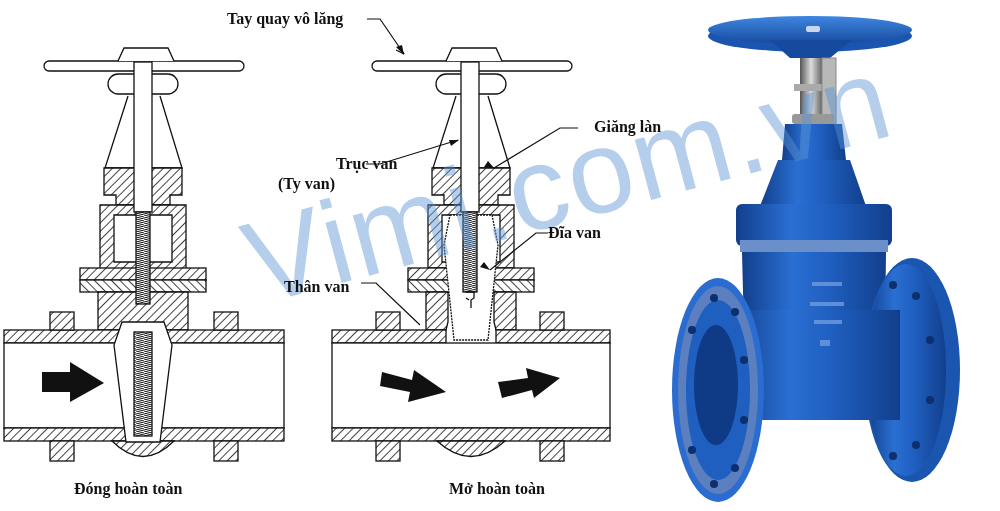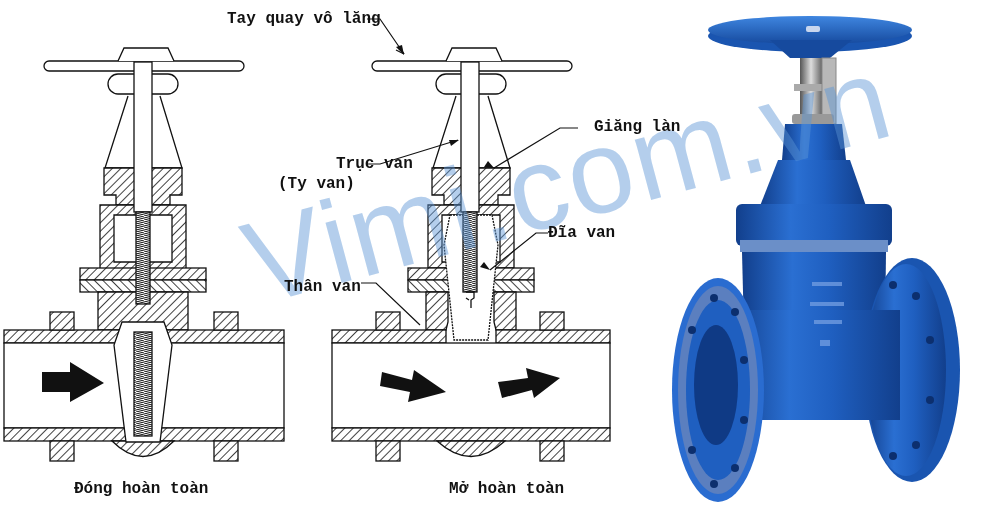--- a/index.html
+++ b/index.html
@@ -1,19 +1,19 @@
 <!DOCTYPE html>
 <html><head>
 <meta charset="utf-8">
 <style>
   html, body { margin:0; padding:0; background:#ffffff; }
   body { width:1000px; height:511px; position:relative; overflow:hidden;
          font-family:"Liberation Serif","DejaVu Serif",serif; }
   .canvas { position:absolute; left:0; top:0; width:1000px; height:511px; }
-  .lbl { position:absolute; font-family:Liberation Mono, monospace;
+  .lbl { position:absolute; font-family:Liberation Serif, serif;
          font-weight:bold; color:#111; font-size:16px; line-height:18px; white-space:nowrap; }
   .caption { font-size:16px; }
   .watermark { position:absolute; left:230px; top:200px; font-family:"Liberation Sans","DejaVu Sans",sans-serif;
                font-size:118px; color:#5b95d6; opacity:0.45; transform:rotate(-15deg);
                transform-origin:left top; white-space:nowrap; letter-spacing:2px; pointer-events:none; }
 </style>
 </head>
 <body>
 
 <div class="canvas">

